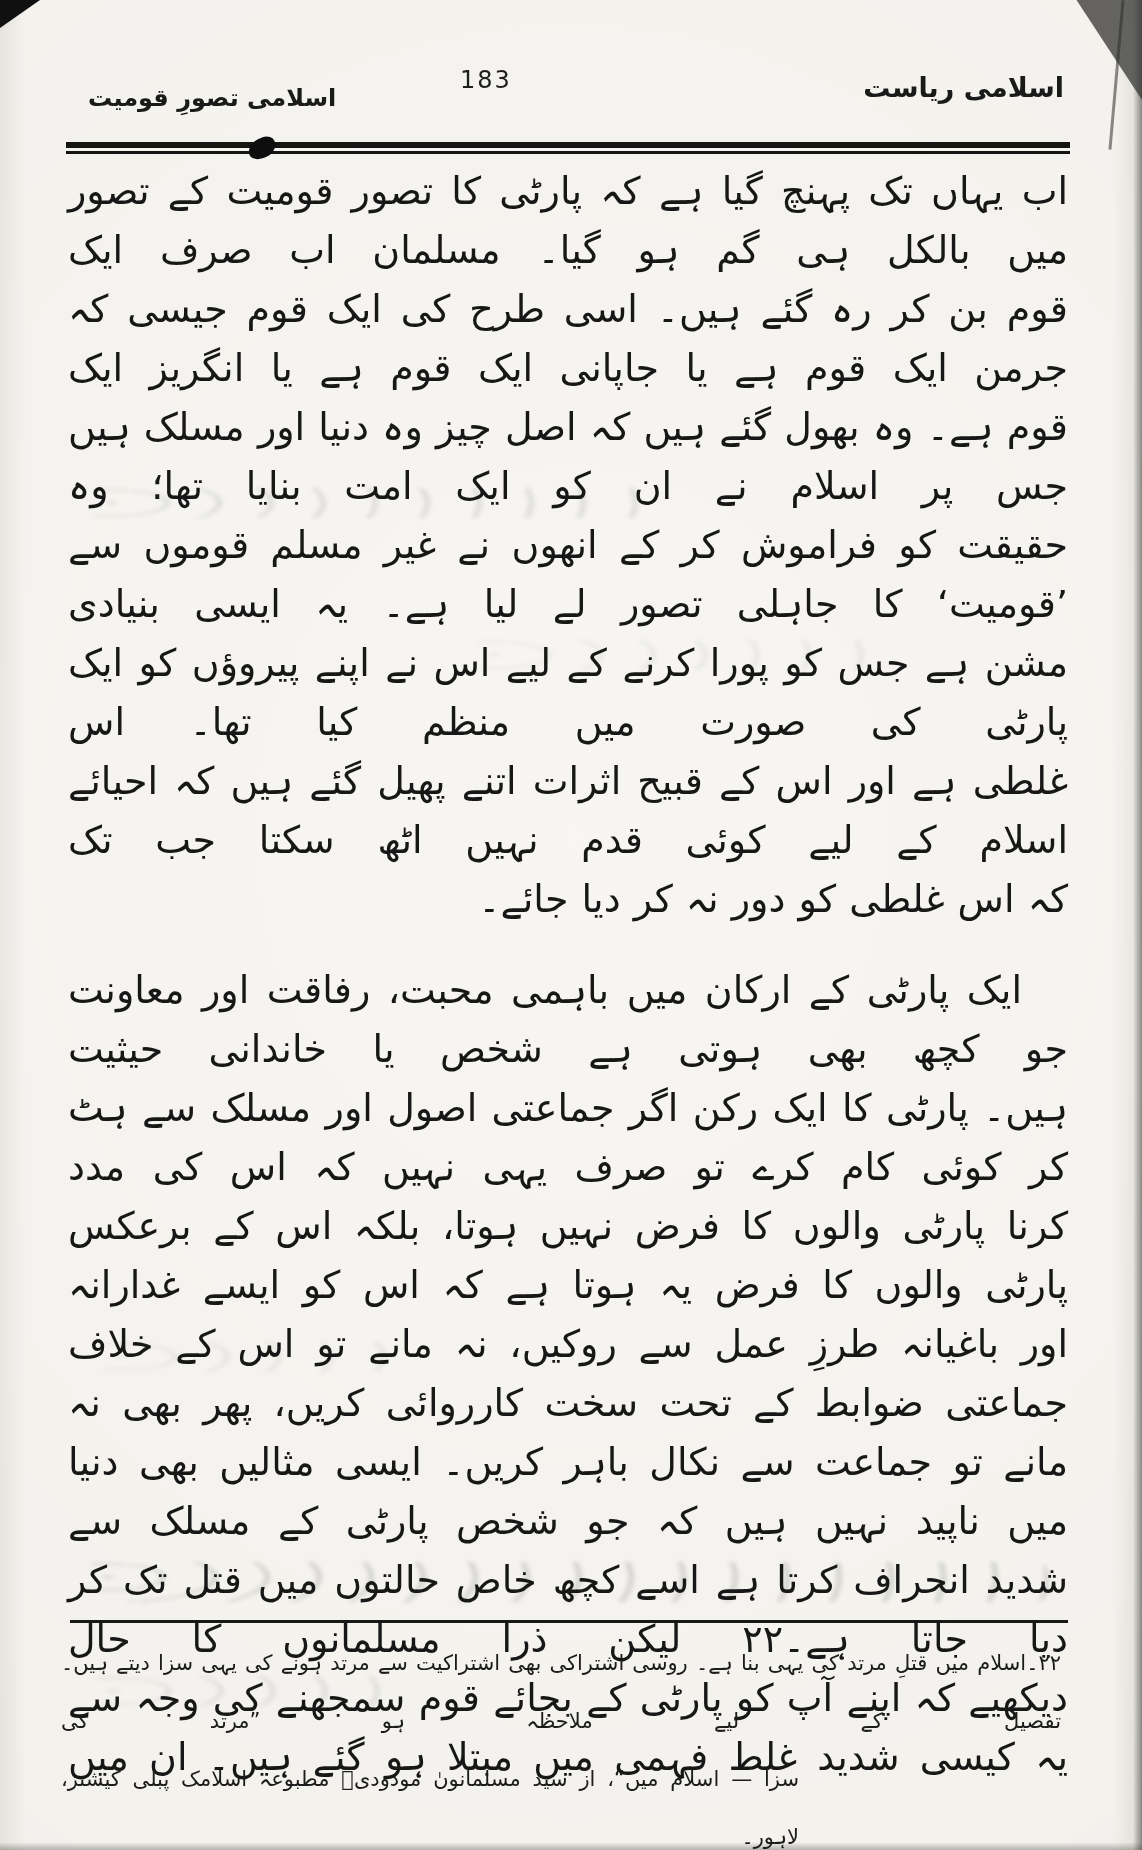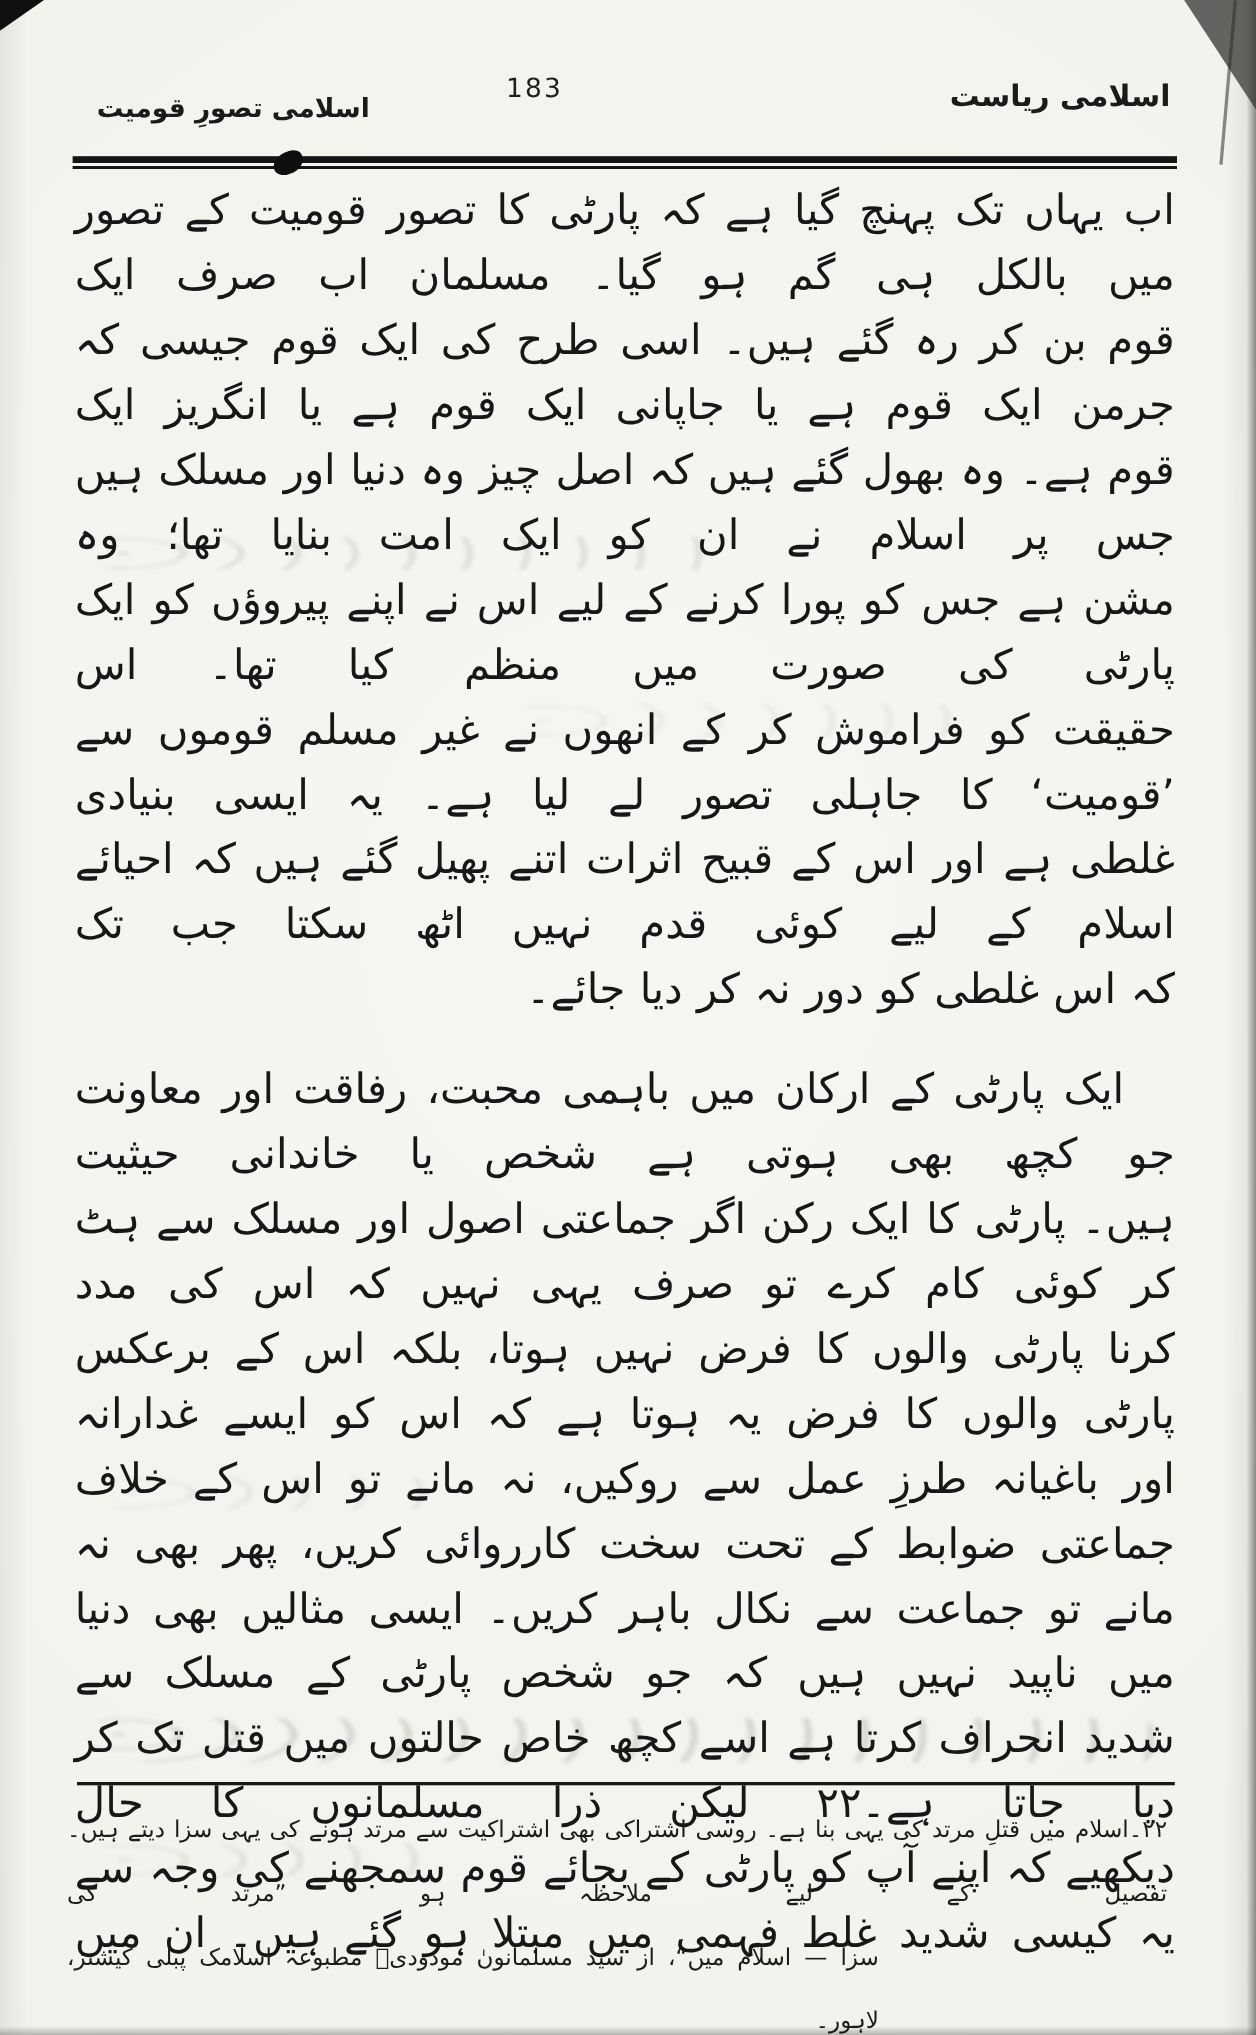--- a/index.html
+++ b/index.html
@@ -90,22 +90,22 @@
 
   <div class="ornament-rule">
     <div class="rule-ornament"></div>
   </div>
 
   <div class="body-text">
     <div class="para para-end">
         <div class="line">اب یہاں تک پہنچ گیا ہے کہ پارٹی کا تصور قومیت کے تصور میں بالکل ہی گم ہو گیا۔ مسلمان اب صرف ایک</div>
         <div class="line">قوم بن کر رہ گئے ہیں۔ اسی طرح کی ایک قوم جیسی کہ جرمن ایک قوم ہے یا جاپانی ایک قوم ہے یا انگریز ایک</div>
         <div class="line">قوم ہے۔ وہ بھول گئے ہیں کہ اصل چیز وہ دنیا اور مسلک ہیں جس پر اسلام نے ان کو ایک امت بنایا تھا؛ وہ</div>
+        <div class="line">حقیقت کو فراموش کر کے انھوں نے غیر مسلم قوموں سے ’قومیت‘ کا جاہلی تصور لے لیا ہے۔ یہ ایسی بنیادی</div>
         <div class="line">مشن ہے جس کو پورا کرنے کے لیے اس نے اپنے پیروؤں کو ایک پارٹی کی صورت میں منظم کیا تھا۔ اس</div>
-        <div class="line">حقیقت کو فراموش کر کے انھوں نے غیر مسلم قوموں سے ’قومیت‘ کا جاہلی تصور لے لیا ہے۔ یہ ایسی بنیادی</div>
         <div class="line">غلطی ہے اور اس کے قبیح اثرات اتنے پھیل گئے ہیں کہ احیائے اسلام کے لیے کوئی قدم نہیں اٹھ سکتا جب تک</div>
         <div class="line">کہ اس غلطی کو دور نہ کر دیا جائے۔</div>
       </div>
     <div class="para indent-first">
         <div class="line">ایک پارٹی کے ارکان میں باہمی محبت، رفاقت اور معاونت جو کچھ بھی ہوتی ہے شخص یا خاندانی حیثیت</div>
         <div class="line">ہیں۔ پارٹی کا ایک رکن اگر جماعتی اصول اور مسلک سے ہٹ کر کوئی کام کرے تو صرف یہی نہیں کہ اس کی مدد</div>
         <div class="line">کرنا پارٹی والوں کا فرض نہیں ہوتا، بلکہ اس کے برعکس پارٹی والوں کا فرض یہ ہوتا ہے کہ اس کو ایسے غدارانہ</div>
         <div class="line">اور باغیانہ طرزِ عمل سے روکیں، نہ مانے تو اس کے خلاف جماعتی ضوابط کے تحت سخت کارروائی کریں، پھر بھی نہ</div>
         <div class="line">مانے تو جماعت سے نکال باہر کریں۔ ایسی مثالیں بھی دنیا میں ناپید نہیں ہیں کہ جو شخص پارٹی کے مسلک سے</div>
         <div class="line">شدید انحراف کرتا ہے اسے کچھ خاص حالتوں میں قتل تک کر دیا جاتا ہے۔۲۲ لیکن ذرا مسلمانوں کا حال</div>

